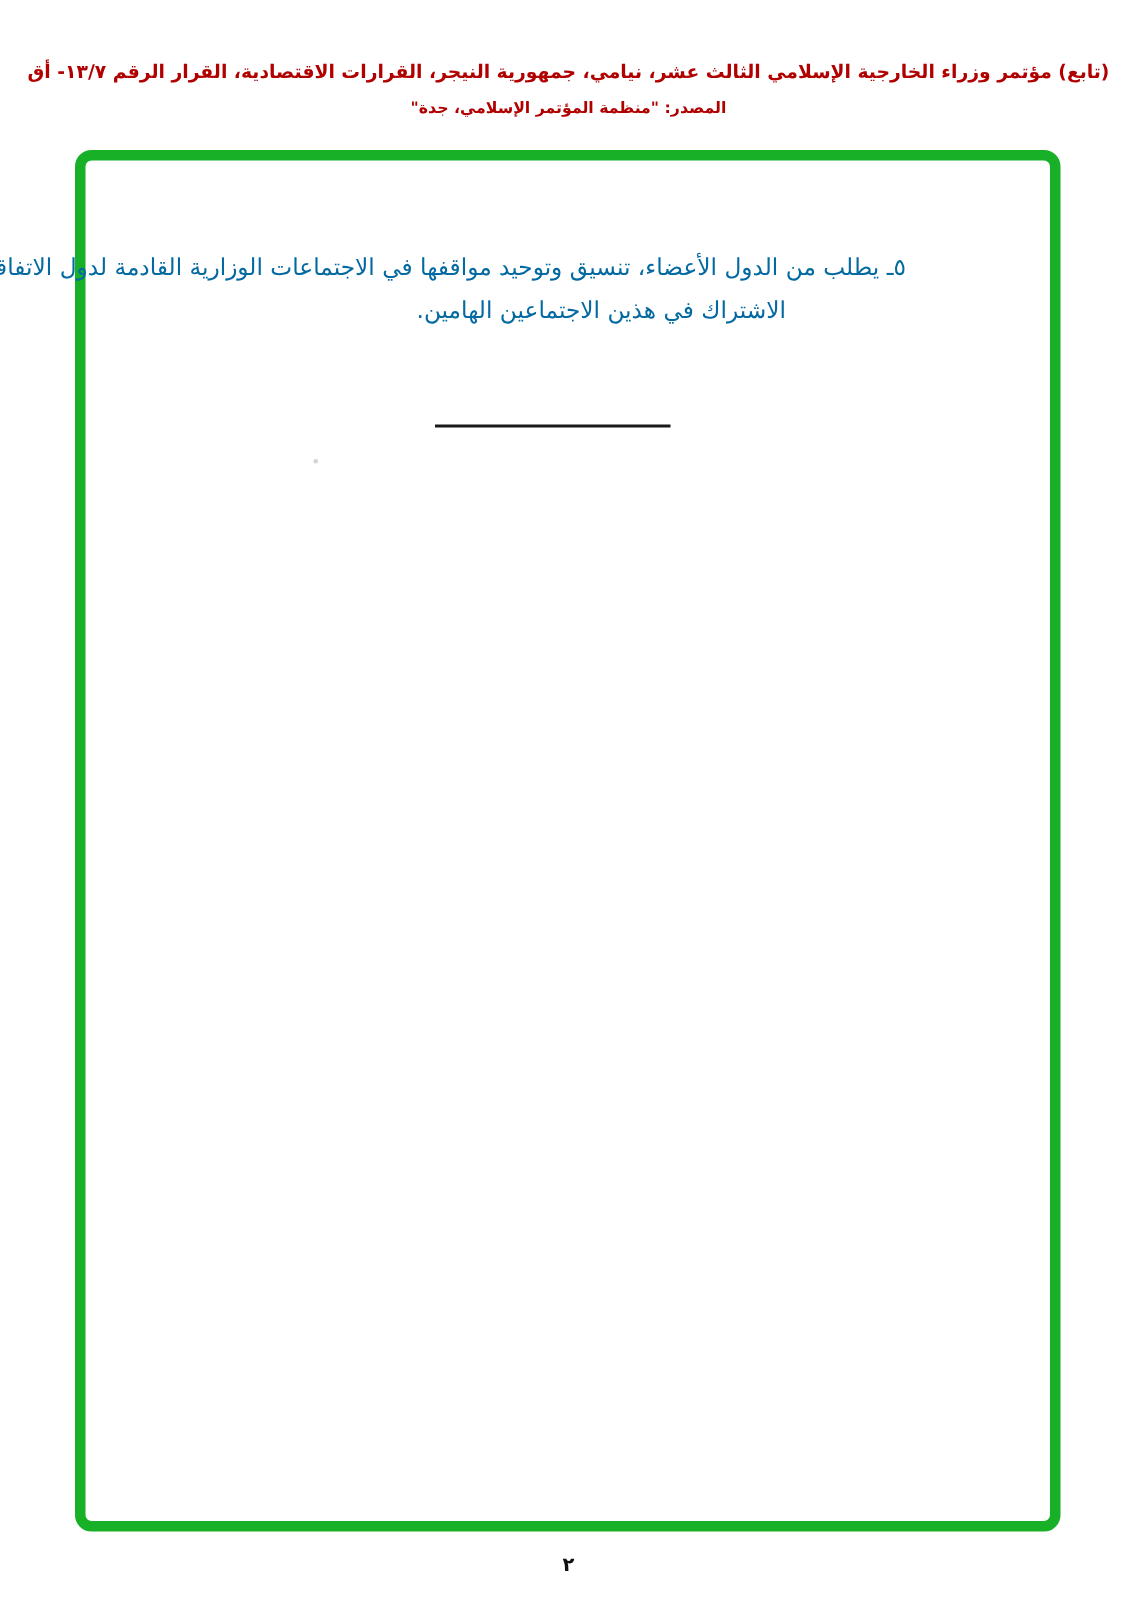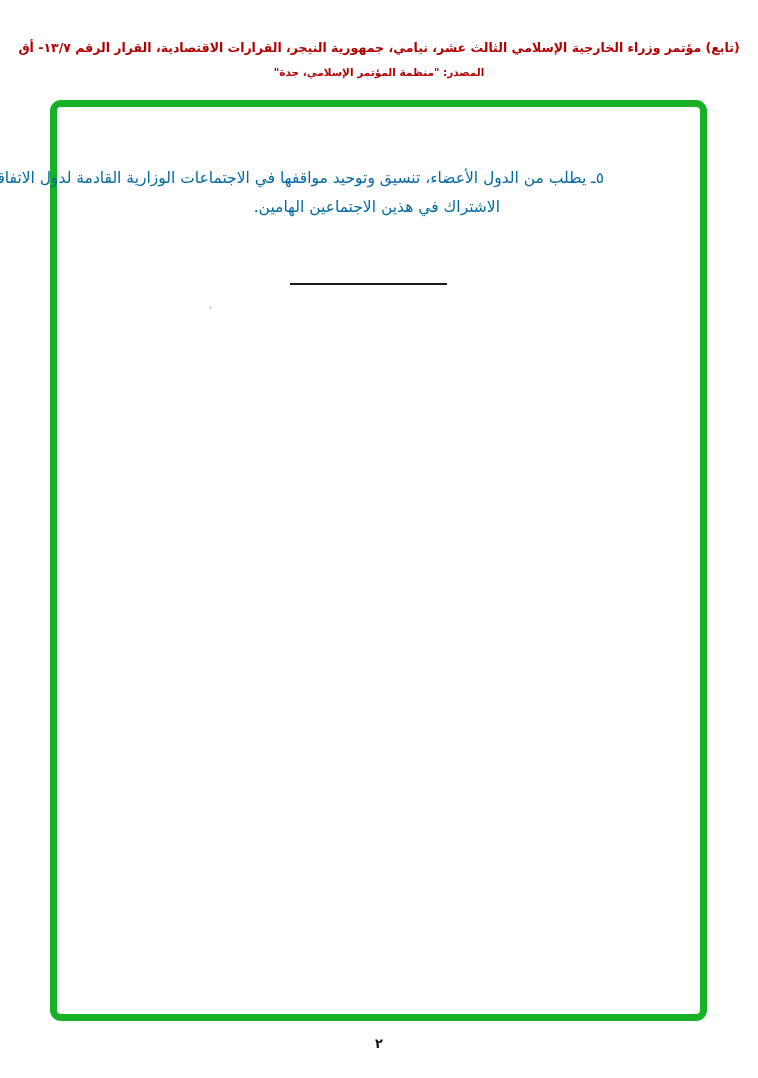--- a/index.html
+++ b/index.html
@@ -60,21 +60,21 @@
     line-height: 29px;
   }
   .para-line {
     text-align: justify;
     text-align-last: justify;
     white-space: nowrap;
   }
   .para-line.last {
     text-align-last: right;
     margin-left: auto;
-    margin-right: 104px;
+    margin-right: 80px;
   }
   .divider-rule {
     position: absolute;
     left: 290px;
     top: 283px;
     width: 157px;
     height: 2px;
     background: #1a1a1a;
   }
   .artifact-dot {

